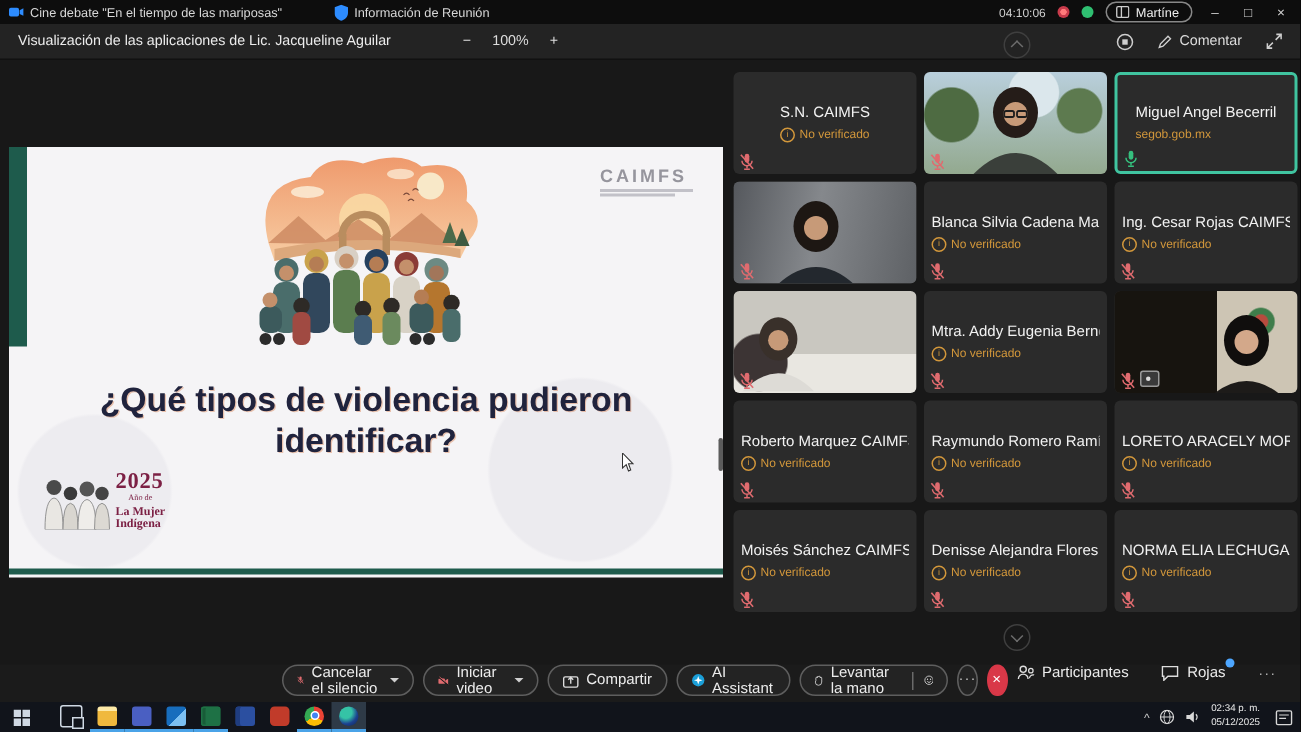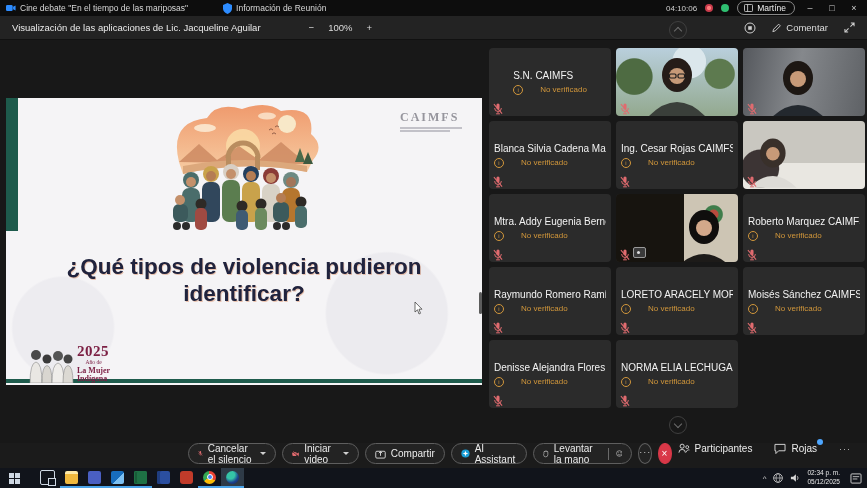--- a/index.html
+++ b/index.html
@@ -28,45 +28,45 @@
   .sharebar .right{margin-left:auto;display:flex;align-items:center;gap:16px;color:#ddd;}
   .annotate{display:flex;align-items:center;gap:4px;}
 
   
   .slide{position:absolute;left:6px;top:98px;width:476px;height:287px;background:#f5f4f6;
          background-image:radial-gradient(circle at 80% 75%,#ecebef 0 60px,transparent 62px),
                           radial-gradient(circle at 12% 80%,#edecf0 0 50px,transparent 52px);}
   .slide .bar-left{position:absolute;left:0;top:0;width:12px;height:133px;background:#1e5b4c;}
   .slide .bar-bottom{position:absolute;left:0;bottom:2px;width:100%;height:4px;background:#1e5b4c;}
   .caimfs{position:absolute;right:20px;top:12px;text-align:left;}
-  .caimfs .word{font-family:Liberation Serif, serif;font-weight:bold;letter-spacing:2px;
+  .caimfs .word{font-family:Liberation Sans, sans-serif;font-weight:bold;letter-spacing:2px;
                 font-size:12px;color:#96959d;}
   .caimfs .l1,.caimfs .l2{height:2px;background:#c2c1c8;margin-top:1.5px;}
   .caimfs .l1{width:62px;} .caimfs .l2{width:50px;}
   .illus{position:absolute;left:50%;top:2px;transform:translateX(-50%);}
   .slide-title{position:absolute;left:14px;right:14px;top:156px;text-align:center;
                font-weight:bold;font-size:22.5px;line-height:1.18;color:#20233d;
                text-shadow:0.8px 0.8px 0 rgba(214,110,54,0.38);}
-  .badge2025{position:absolute;left:22px;top:216px;display:flex;align-items:flex-end;gap:3px;margin-top:30px;}
+  .badge2025{position:absolute;left:22px;top:216px;display:flex;align-items:flex-end;gap:3px;}
   .badge-text{color:#7c2044;font-family:"Liberation Serif",serif;line-height:1;}
   .badge-text .yr{font-size:15px;font-weight:bold;letter-spacing:0.5px;}
   .badge-text .s1{font-size:5.5px;text-align:center;margin:1px 0;}
   .badge-text .s2,.badge-text .s3{font-size:8px;font-weight:bold;}
   .scrollthumb{position:absolute;left:479px;top:292px;width:3px;height:22px;background:#5c5c5c;border-radius:2px;}
   .cursor{position:absolute;left:414px;top:302px;}
 
   
   .grid{position:absolute;left:489px;top:48px;width:376px;display:grid;
         grid-template-columns:repeat(3,122px);gap:5px;}
   .tile{width:122px;height:68px;background:#2b2b2b;border-radius:4px;position:relative;
         display:flex;flex-direction:column;align-items:center;justify-content:center;
         overflow:hidden;box-sizing:border-box;}
   .tile.active{border:2px solid #40c4a0;}
   .pname{color:#f2f2f2;font-size:10px;max-width:112px;white-space:nowrap;overflow:hidden;}
-  .sub{display:flex;align-items:center;gap:17px;margin-top:4px;color:#d2973b;font-size:8px;}
+  .sub{display:flex;align-items:center;gap:3px;margin-top:4px;color:#d2973b;font-size:8px;}
   .info-i{width:8px;height:8px;border:1px solid #d2973b;border-radius:50%;font-size:6px;
           line-height:8px;text-align:center;flex:0 0 auto;}
   .mic{position:absolute;left:4px;bottom:3px;width:10px;height:12px;color:#e06b6f;}
   .mic.on{color:#35c07e;}
   .mic.on .slash{display:none;}
   .badge2{position:absolute;left:17px;bottom:4px;width:11px;height:9px;background:#3a3a3a;
           border:1px solid #9a9a9a;border-radius:2px;}
   .badge2::after{content:"";position:absolute;left:3px;top:2.5px;width:3px;height:3px;
                  background:#ddd;border-radius:50%;}
   .feed{position:absolute;inset:0;}
@@ -349,20 +349,40 @@
         <svg viewBox="0 0 11 13" width="10" height="12">
           <rect x="3.8" y="0.5" width="3.4" height="6.5" rx="1.7" fill="currentColor"></rect>
           <path d="M1.8,5.5 a3.7,3.7 0 0 0 7.4,0" fill="none" stroke="currentColor" stroke-width="1.1"></path>
           <line x1="5.5" y1="9.4" x2="5.5" y2="11.2" stroke="currentColor" stroke-width="1.1"></line>
           <line x1="3.4" y1="11.8" x2="7.6" y2="11.8" stroke="currentColor" stroke-width="1.1"></line>
           <line class="slash" x1="1" y1="1.2" x2="10" y2="11.5" stroke="currentColor" stroke-width="1.2"></line>
         </svg>
       </span>
 
     </div>
+      <div class="tile active">
+
+      <div class="namebox">
+        <div class="pname">Miguel Angel Becerril</div>
+        <div class="sub">
+
+          <span>segob.gob.mx</span>
+        </div>
+      </div>
+      <span class="mic on">
+        <svg viewBox="0 0 11 13" width="10" height="12">
+          <rect x="3.8" y="0.5" width="3.4" height="6.5" rx="1.7" fill="currentColor"></rect>
+          <path d="M1.8,5.5 a3.7,3.7 0 0 0 7.4,0" fill="none" stroke="currentColor" stroke-width="1.1"></path>
+          <line x1="5.5" y1="9.4" x2="5.5" y2="11.2" stroke="currentColor" stroke-width="1.1"></line>
+          <line x1="3.4" y1="11.8" x2="7.6" y2="11.8" stroke="currentColor" stroke-width="1.1"></line>
+          <line class="slash" x1="1" y1="1.2" x2="10" y2="11.5" stroke="currentColor" stroke-width="1.2"></line>
+        </svg>
+      </span>
+
+    </div>
       <div class="tile">
       <div class="feed scene-woman-office">
         <svg viewBox="0 0 122 68" preserveAspectRatio="xMidYMax meet">
           <g class="pg">
             <ellipse class="hair" cx="61" cy="27" rx="15" ry="17"></ellipse>
             <circle class="face" cx="61" cy="28" r="8"></circle>
             <rect class="spec" x="53.5" y="26" width="6.5" height="4" rx="1.2"></rect>
             <rect class="spec" x="62" y="26" width="6.5" height="4" rx="1.2"></rect>
             <path class="body" d="M33,68 Q61,40 89,68 Z"></path>
           </g>

